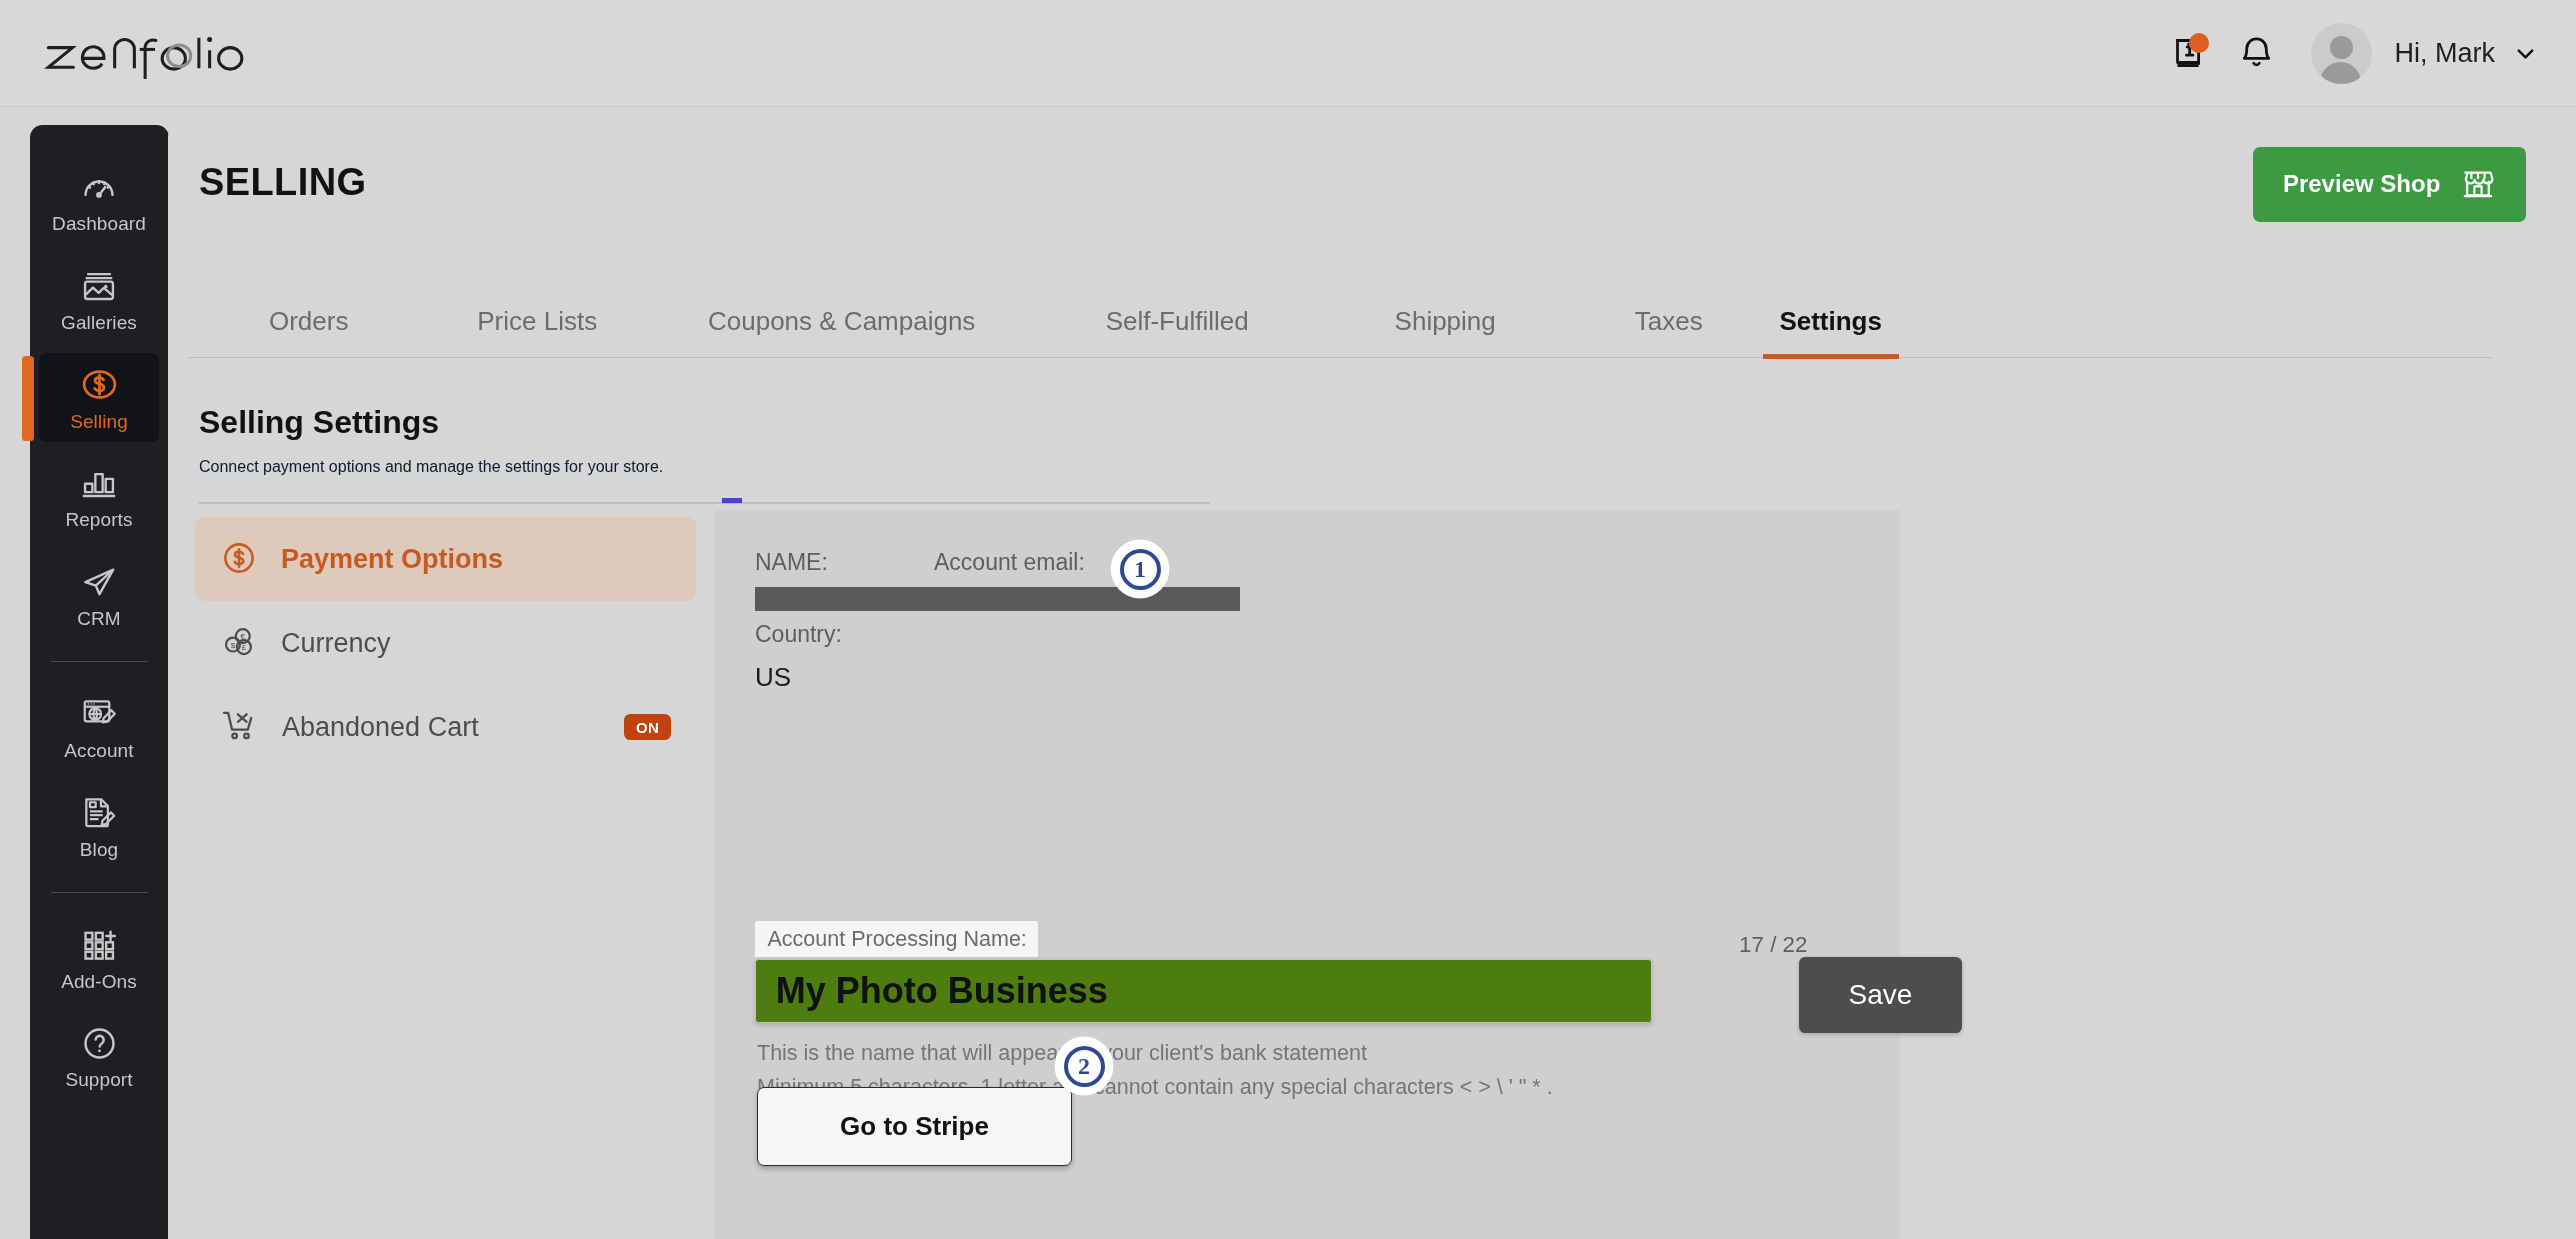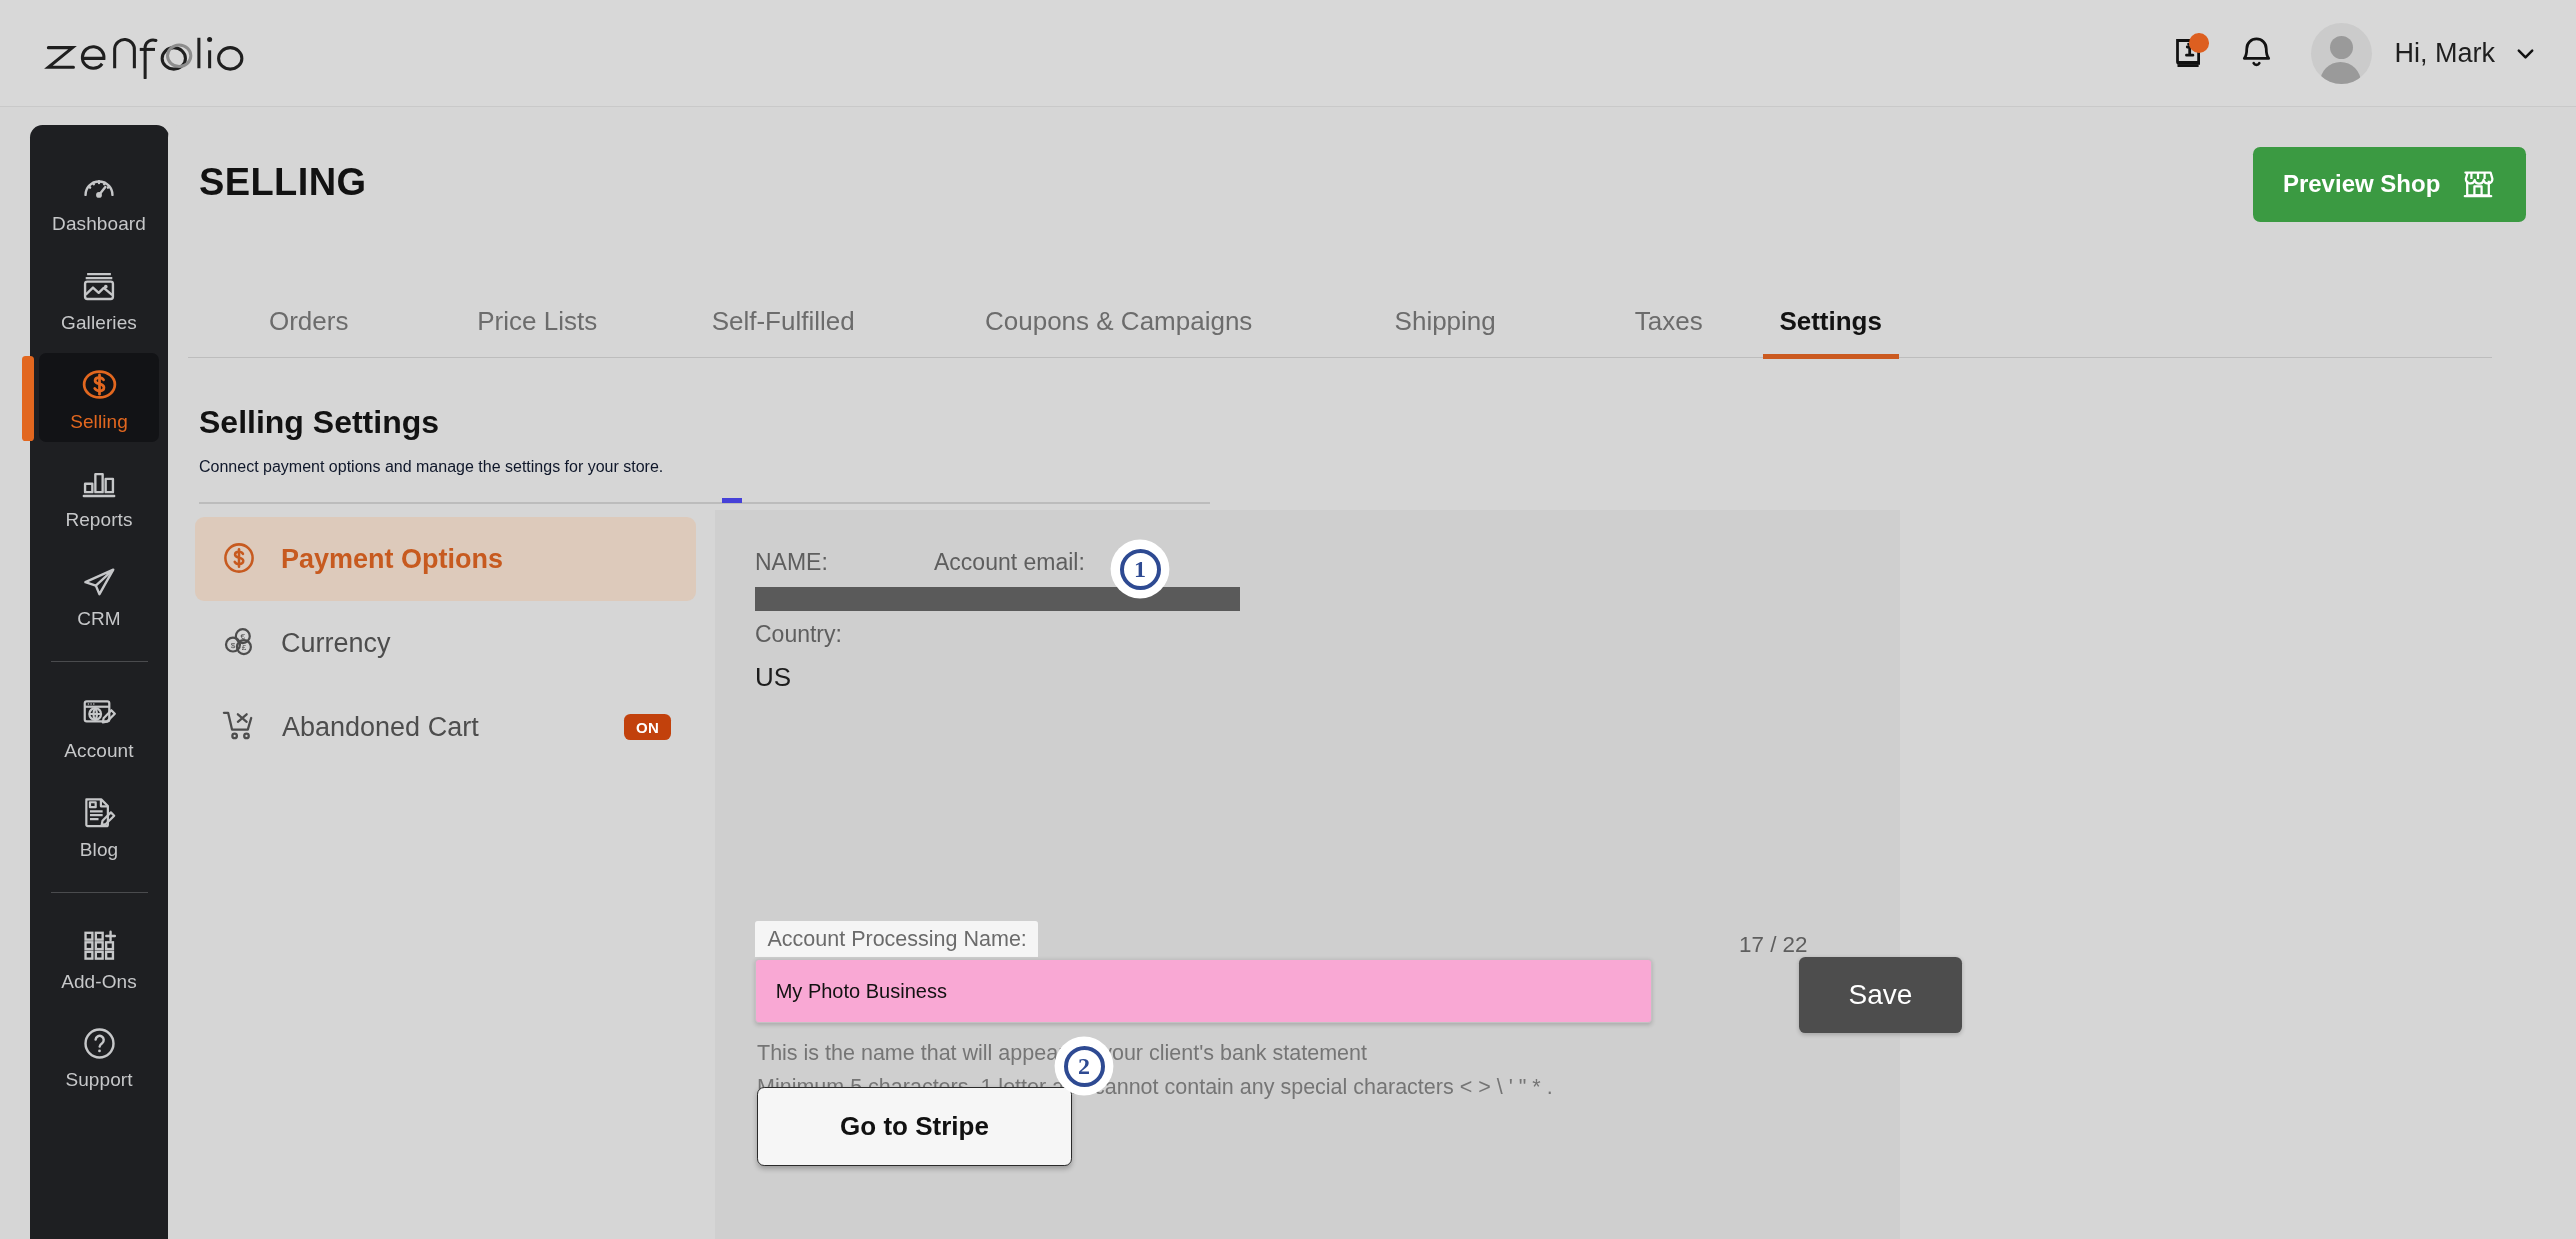--- a/index.html
+++ b/index.html
@@ -203,27 +203,28 @@
   }
   .ppn-float-label {
     position: absolute; left: 0; top: 0;
     background: #f5f5f5; color: #6b6b6b;
     font-size: 21.5px; padding: 6.3px 10.7px 4.5px 12.5px;
     border-radius: 2.7px 2.7px 0 0;
   }
   .ppn-input {
     position: absolute; left: 0; top: 38px;
     width: 897px; height: 64px;
-    background: #f9a8d4; border: 0.9px solid #c2c2c2;
+    background: #4d7c0f; border: 0.9px solid #c2c2c2;
     border-radius: 3.6px;
     box-shadow: 0 1.8px 4.5px rgba(0,0,0,.18);
-    font-size: 20px; color: #111111;
+    font-size: 36px; color: #111111;
     padding: 0 0 0 19.7px;
     font-family: "Liberation Sans", sans-serif;
     outline: none;
+    font-weight: bold;
   }
   .char-count {
     position: absolute; left: 1024px; top: 422px;
     font-size: 22.4px; color: #5e5e5e;
   }
   .save-btn {
     position: absolute; left: 1084px; top: 447px;
     width: 163px; height: 76px;
     background: #4d4d4d; color: #ffffff;
     border: none; border-radius: 6.3px;
@@ -456,22 +457,22 @@
       <path d="M4.8 9.9v9.7h14.4V9.9"></path>
       <rect x="9.6" y="13.6" width="4.8" height="6"></rect>
       <path d="M3.2 20.1h17.6" stroke-linecap="round"></path>
       <path d="M7.6 4.4v4.2M12 4.4v4.2M16.4 4.4v4.2"></path>
     </svg>
   </button>
 
   <div class="tabs">
     <div class="tab" style="width:242px">Orders</div>
     <div class="tab" style="width:215px">Price Lists</div>
+    <div class="tab" style="width:394px">Coupons &amp; Campaigns</div>
     <div class="tab" style="width:277px">Self-Fulfilled</div>
-    <div class="tab" style="width:394px">Coupons &amp; Campaigns</div>
     <div class="tab" style="width:259px">Shipping</div>
     <div class="tab" style="width:188px">Taxes</div>
     <div class="tab active" style="width:136px">Settings</div>
   </div>
 
   <h2 class="sec-title">Selling Settings</h2>
   <p class="sec-sub">Connect payment options and manage the settings for your store.</p>
   <div class="sec-divider"></div>
   <div class="tiny-blue"></div>
 

